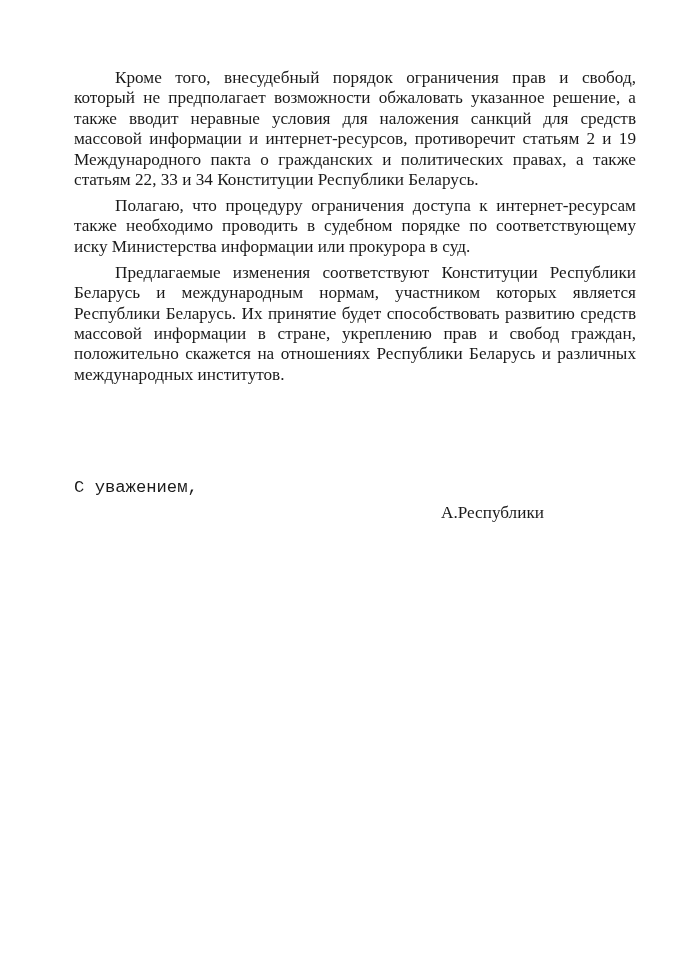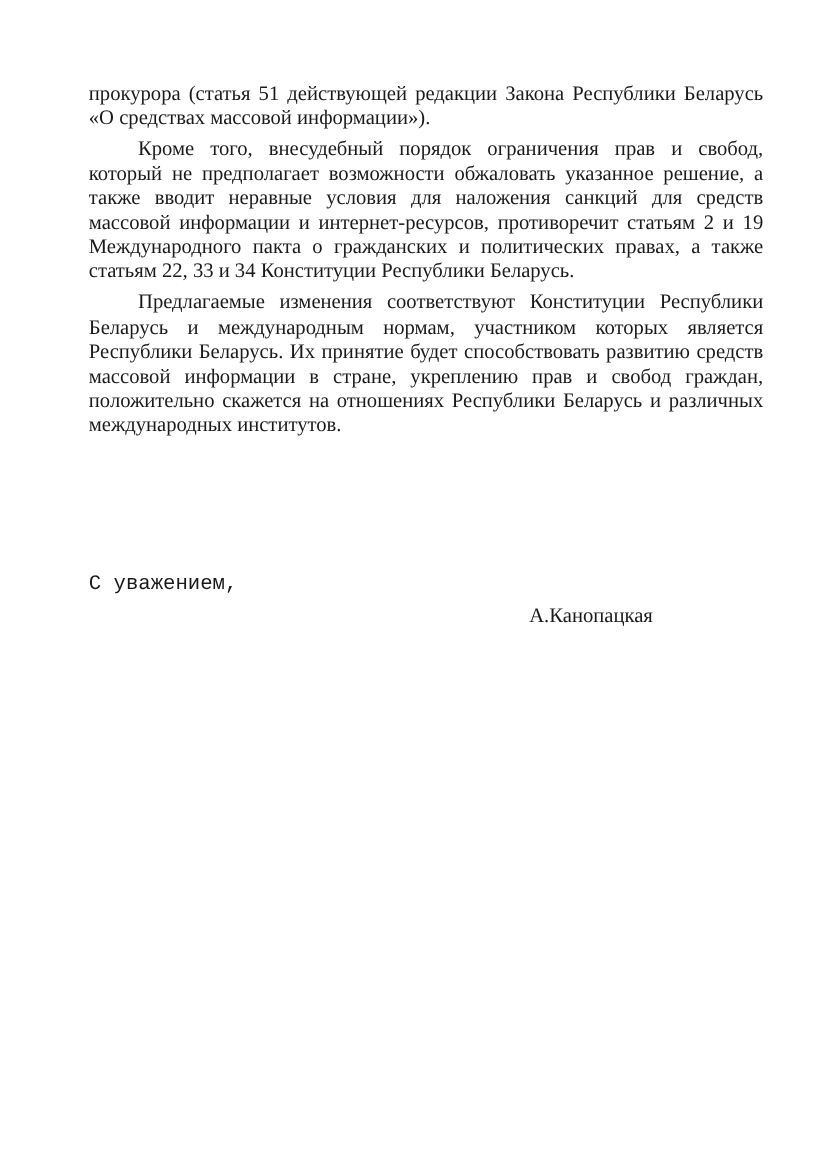--- a/index.html
+++ b/index.html
@@ -46,19 +46,19 @@
       top: 503px;
       font-size: 17.2px;
       line-height: 20.4px;
       margin: 0;
     }
   </style>
 </head>
 <body>
 
 <div class="page">
-  <p class="para">прокурора (статья 51 действующей редакции Закона Республики Беларусь «О средствах массовой информации»).</p>
   <p class="para indent">Кроме того, внесудебный порядок ограничения прав и свобод, который не предполагает возможности обжаловать указанное решение, а также вводит неравные условия для наложения санкций для средств массовой информации и интернет-ресурсов, противоречит статьям 2 и 19 Международного пакта о гражданских и политических правах, а также статьям 22, 33 и 34 Конституции Республики Беларусь.</p>
+  <p class="para indent">Полагаю, что процедуру ограничения доступа к интернет-ресурсам также необходимо проводить в судебном порядке по соответствующему иску Министерства информации или прокурора в суд.</p>
   <p class="para indent">Предлагаемые изменения соответствуют Конституции Республики Беларусь и международным нормам, участником которых является Республики Беларусь. Их принятие будет способствовать развитию средств массовой информации в стране, укреплению прав и свобод граждан, положительно скажется на отношениях Республики Беларусь и различных международных институтов.</p>
 </div>
 
 <p class="closing">С уважением,</p>
-<p class="signature">А.Канопацкая</p>
+<p class="signature">А.Республики</p>
 
 </body></html>

